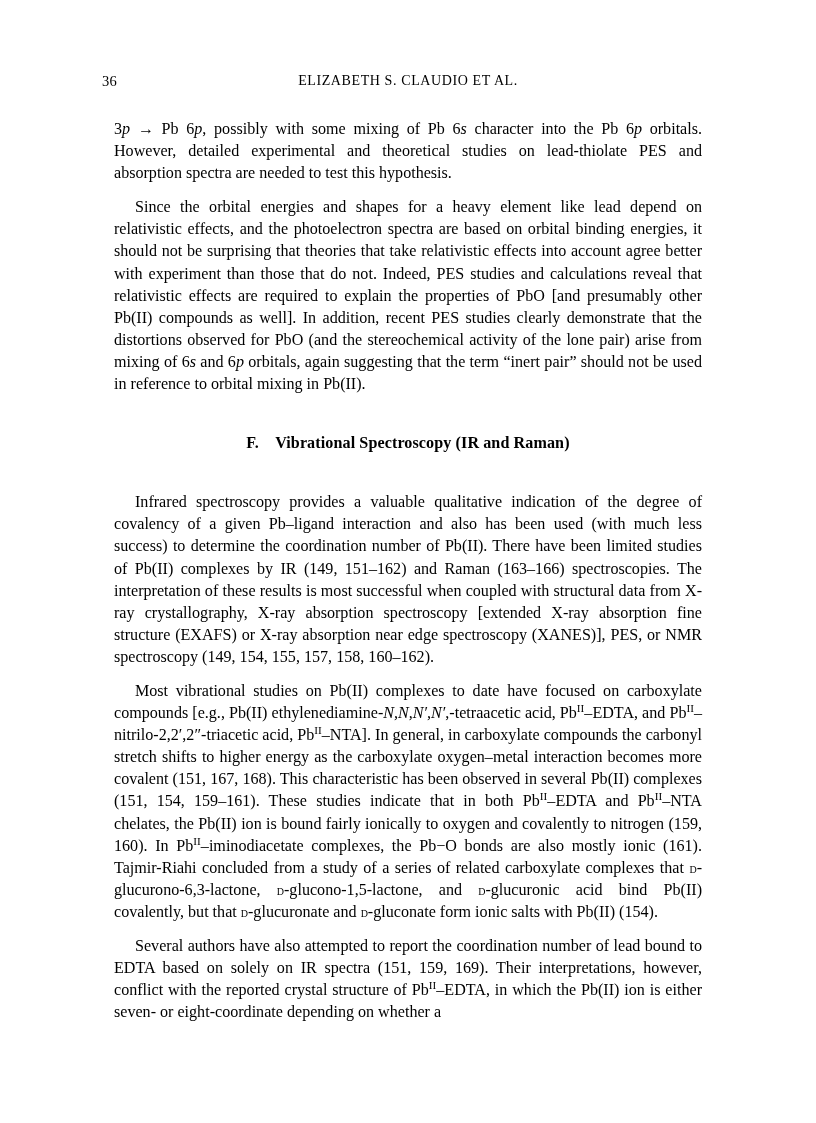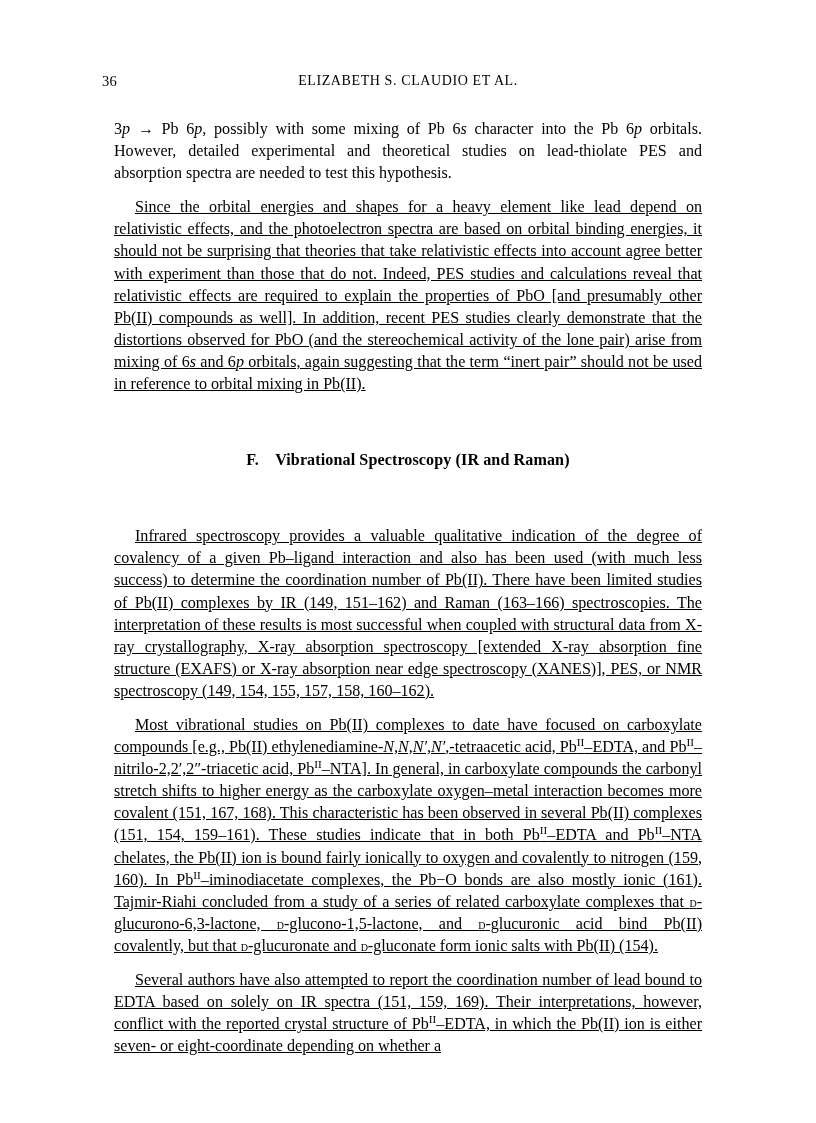--- a/index.html
+++ b/index.html
@@ -51,24 +51,23 @@
     margin: 12px;
     font-size: 16.1px;
     line-height: 22.1px;
     text-align: justify;
     text-justify: inter-word;
     -webkit-hyphens: none;
     hyphens: none;
   }
   p.indent {
     text-indent: 21px;
-    text-decoration: underline;
   }
   h2.section-head {
-    margin: 17px;
+    margin: 0;
     font-size: 16.1px;
     line-height: 22.1px;
     font-weight: bold;
     text-align: center;
     letter-spacing: 0.1px;
   }
   .sp-before-head { height: 25px; }
   .sp-after-head  { height: 25px; }
   i.it { font-style: italic; }
   sup.rn {

